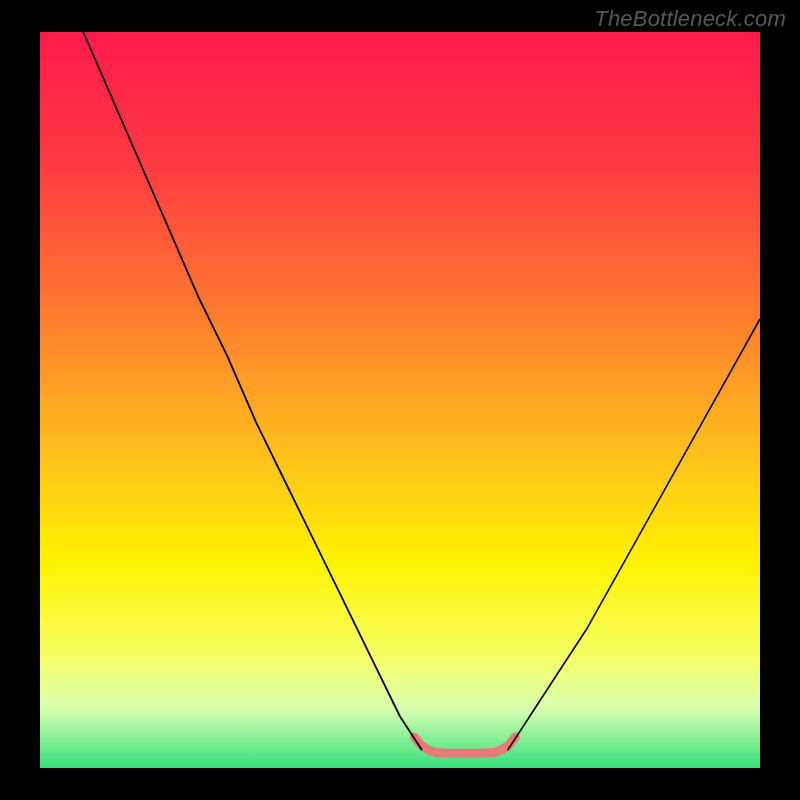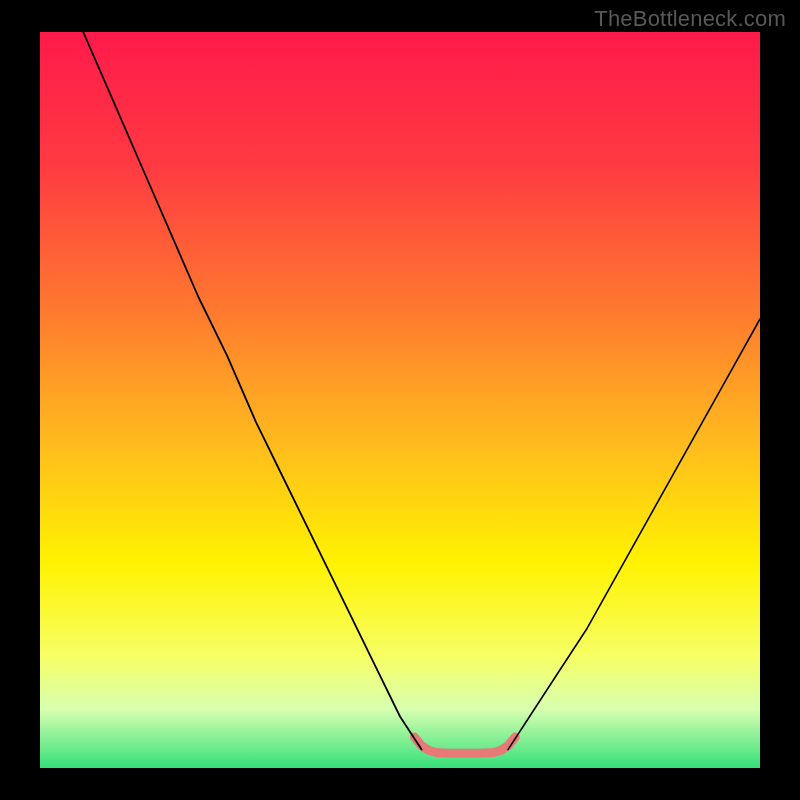--- a/index.html
+++ b/index.html
@@ -8,20 +8,21 @@
     width:800px;
     height:800px;
     background:#000;
     font-family:Arial, Helvetica, sans-serif;
     overflow:hidden;
   }
   .stage{
     position:relative;
     width:800px;
     height:608px;
+    font-style:italic;
   }
   .watermark{
     position:absolute;
     top:6px;
     right:14px;
     color:#585858;
     font-size:22px;
     font-weight:400;
     letter-spacing:0.2px;
     z-index:10;

